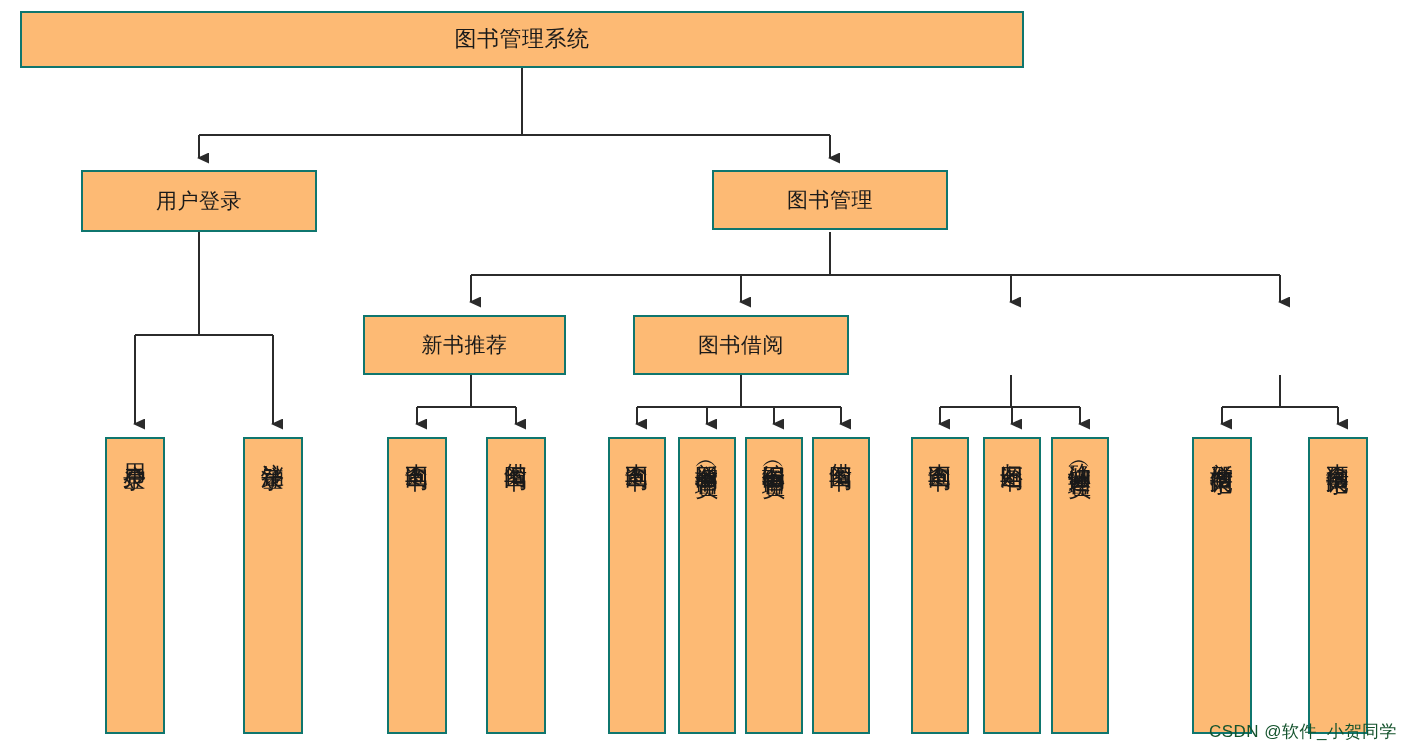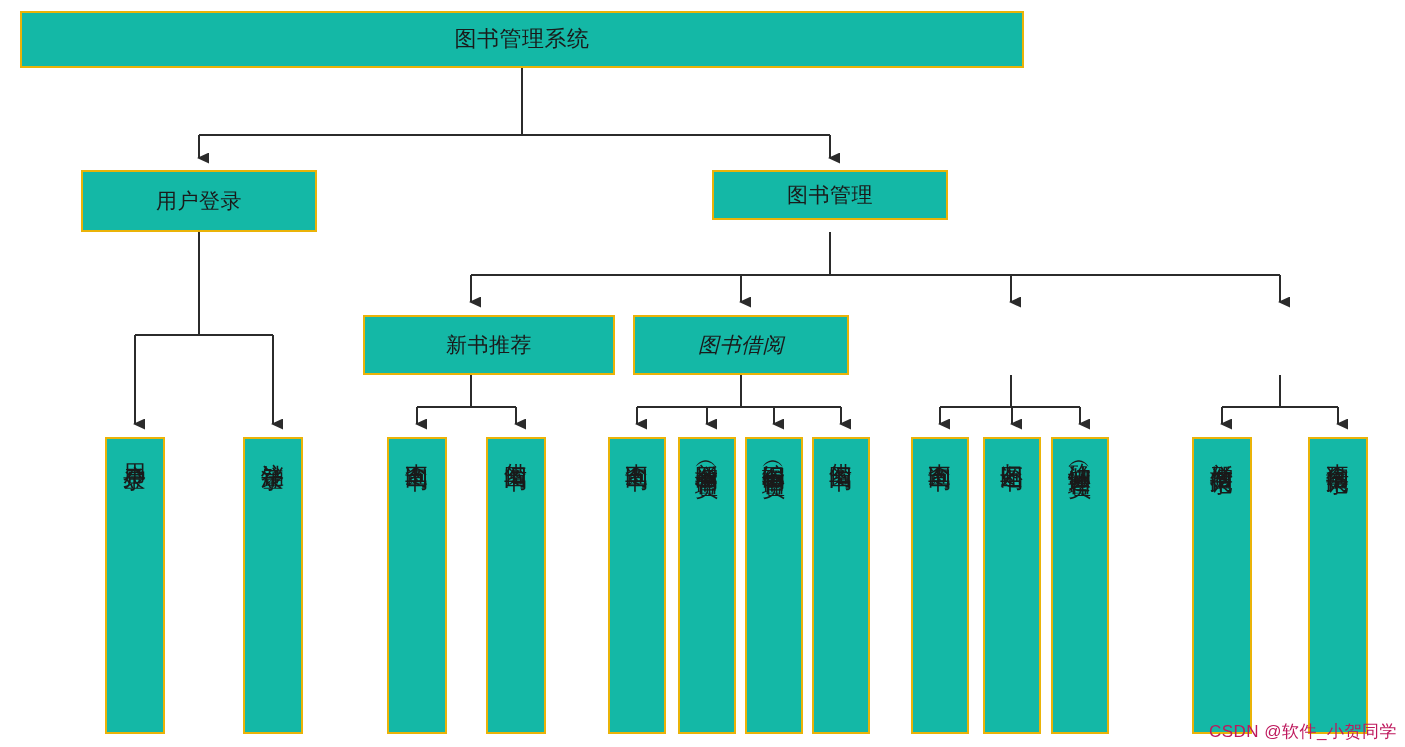--- a/index.html
+++ b/index.html
@@ -21,22 +21,22 @@
     position: absolute;
     left: 0;
     top: 0;
     width: 1405px;
     height: 747px;
     pointer-events: none;
   }
   .node {
     position: absolute;
     box-sizing: border-box;
-    border: 2px solid #eab308;
-    background: #14b8a6;
+    border: 2px solid #0f766e;
+    background: #fdba74;
     display: flex;
     align-items: center;
     justify-content: center;
     color: #1a1a1a;
   }
   .node .label {
     display: block;
     text-align: center;
     line-height: 1.12;
     letter-spacing: 0.5px;
@@ -59,21 +59,21 @@
     font-size: 23px;
     line-height: 1.05;
     letter-spacing: 2px;
     white-space: nowrap;
   }
   .watermark {
     position: absolute;
     right: 8px;
     bottom: 4px;
     font-size: 17px;
-    color: #be185d;
+    color: #14532d;
     letter-spacing: 0.5px;
     white-space: nowrap;
     font-family: "Liberation Sans", "DejaVu Sans", sans-serif;
   }
 </style>
 </head>
 <body>
 
 <div id="canvas">
 
@@ -129,28 +129,28 @@
     </g>
   </svg>
 
   <div class="node horiz l0" style="left:20px; top:11px; width:1004px; height:57px;">
     <span class="label">图书管理系统</span>
   </div>
 
   <div class="node horiz" style="left:81px; top:170px; width:236px; height:62px;">
     <span class="label">用户登录</span>
   </div>
-  <div class="node horiz" style="left:712px; top:170px; width:236px; height:50px;">
+  <div class="node horiz" style="left:712px; top:170px; width:236px; height:60px;">
     <span class="label">图书管理</span>
   </div>
 
-  <div class="node horiz" style="left:363px; top:315px; width:252px; height:60px;">
+  <div class="node horiz" style="left:363px; top:315px; width:203px; height:60px;">
     <span class="label">新书推荐</span>
   </div>
-  <div class="node horiz" style="left:633px; top:315px; width:216px; height:60px;font-style:italic;">
+  <div class="node horiz" style="left:633px; top:315px; width:216px; height:60px;">
     <span class="label">图书借阅</span>
   </div>
 
   <div class="node vert" style="left:105px; top:437px; width:60px; height:297px;">
     <span class="label">用户登录</span>
   </div>
   <div class="node vert" style="left:243px; top:437px; width:60px; height:297px;">
     <span class="label">注销登录</span>
   </div>
   <div class="node vert" style="left:387px; top:437px; width:60px; height:297px;">

